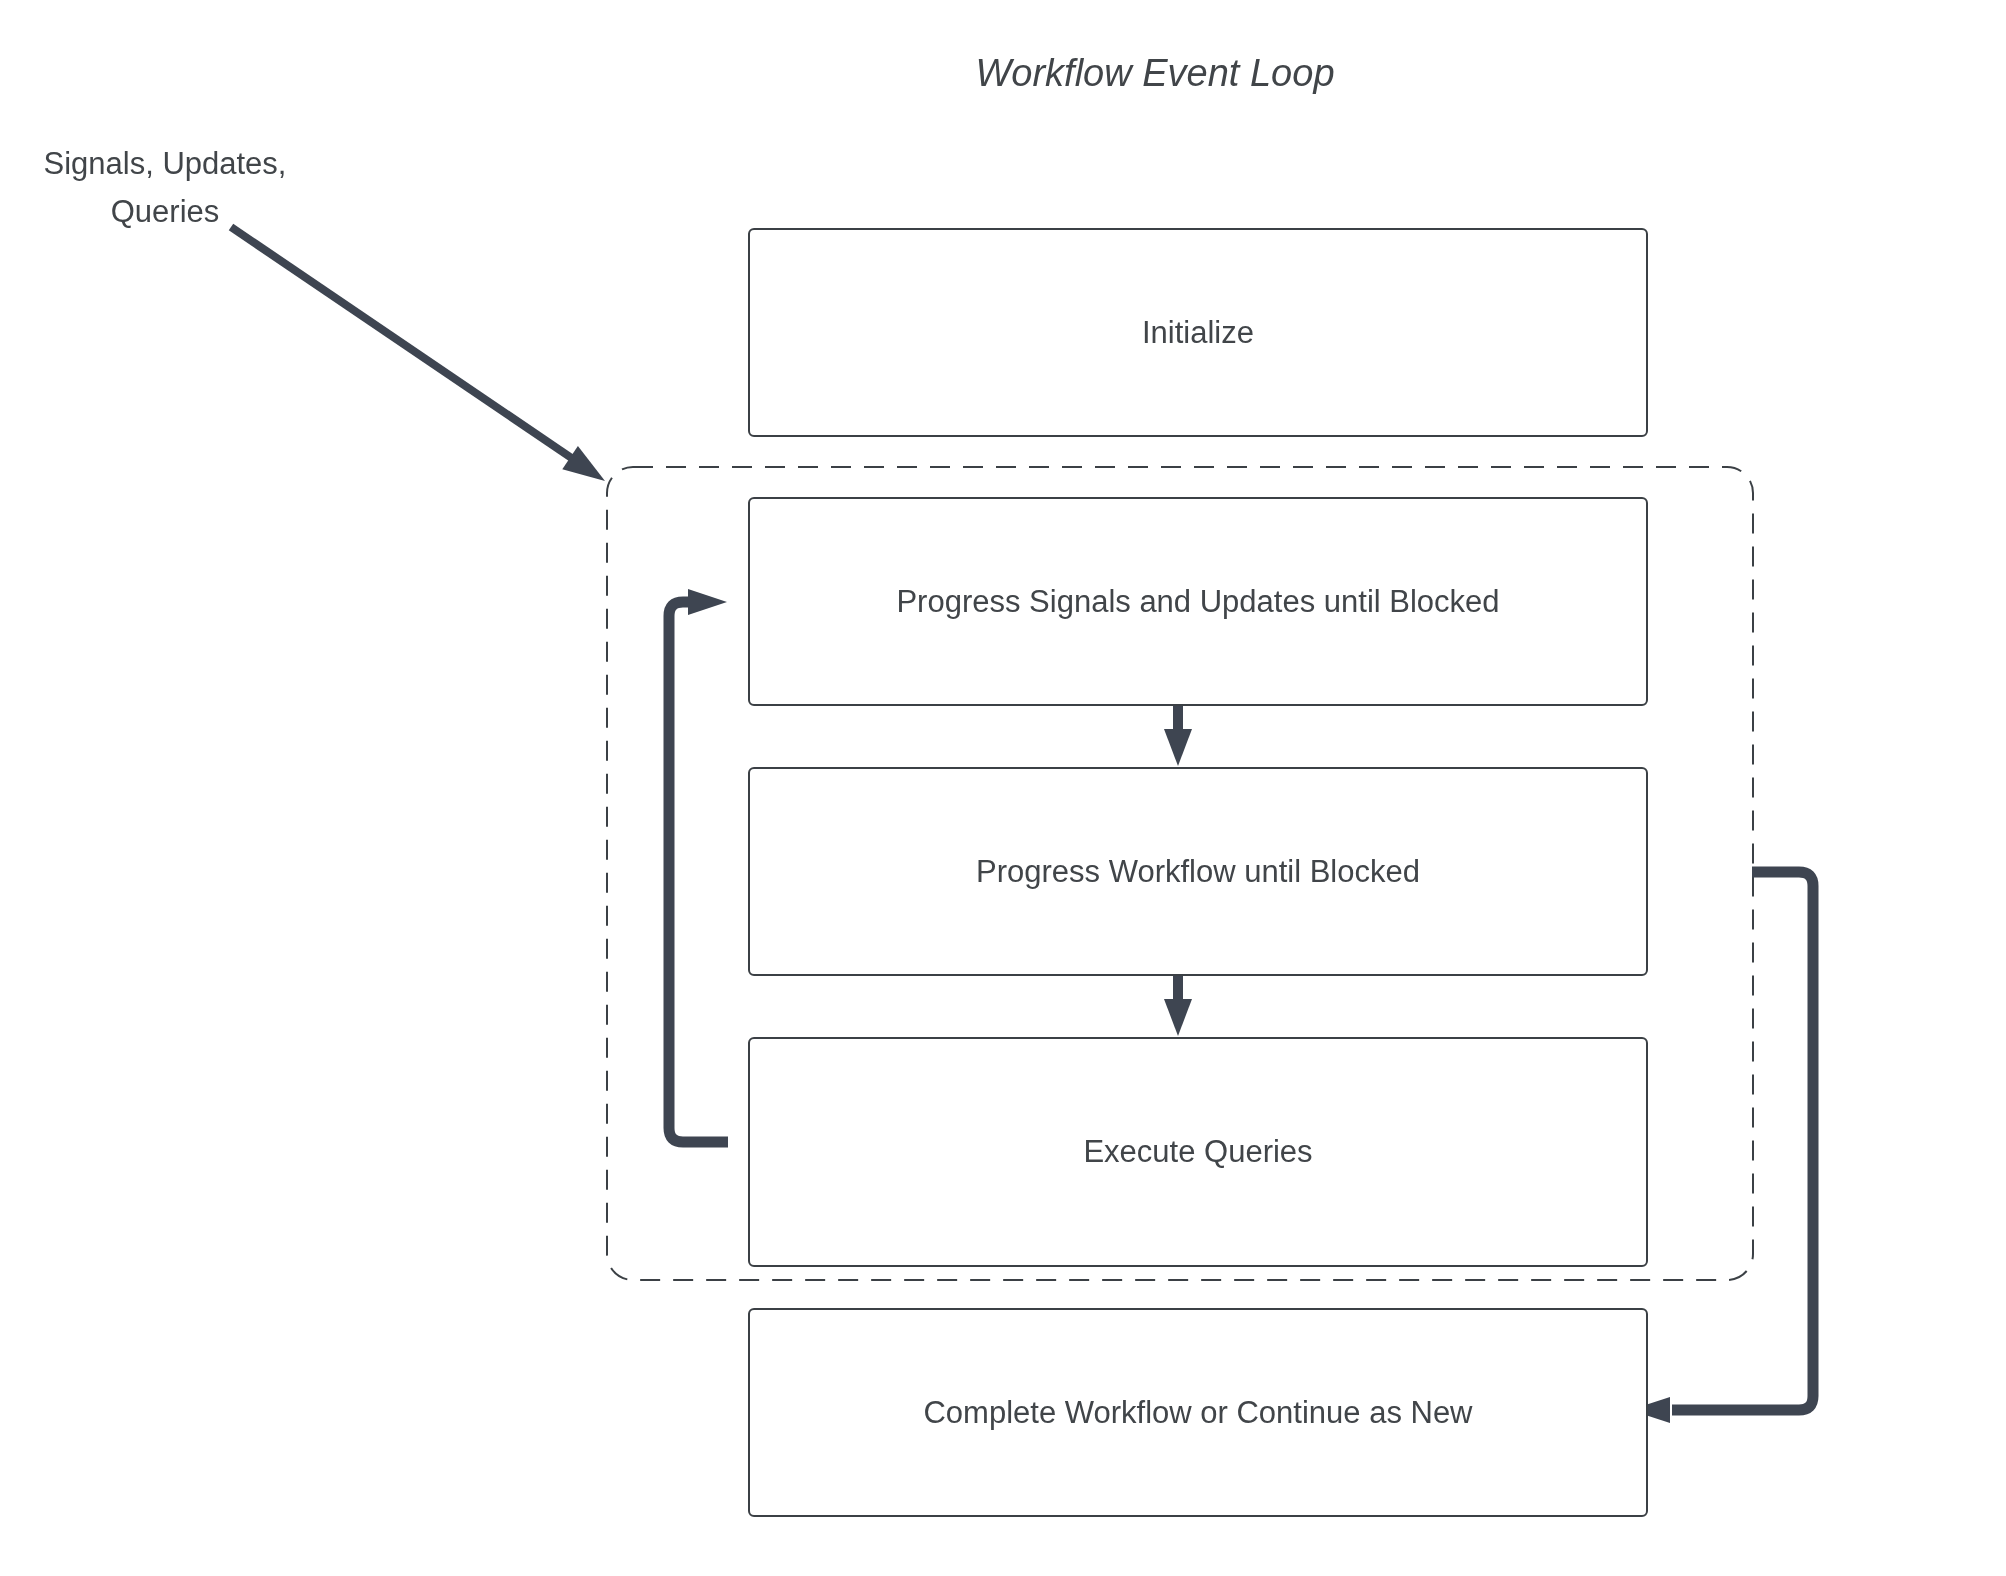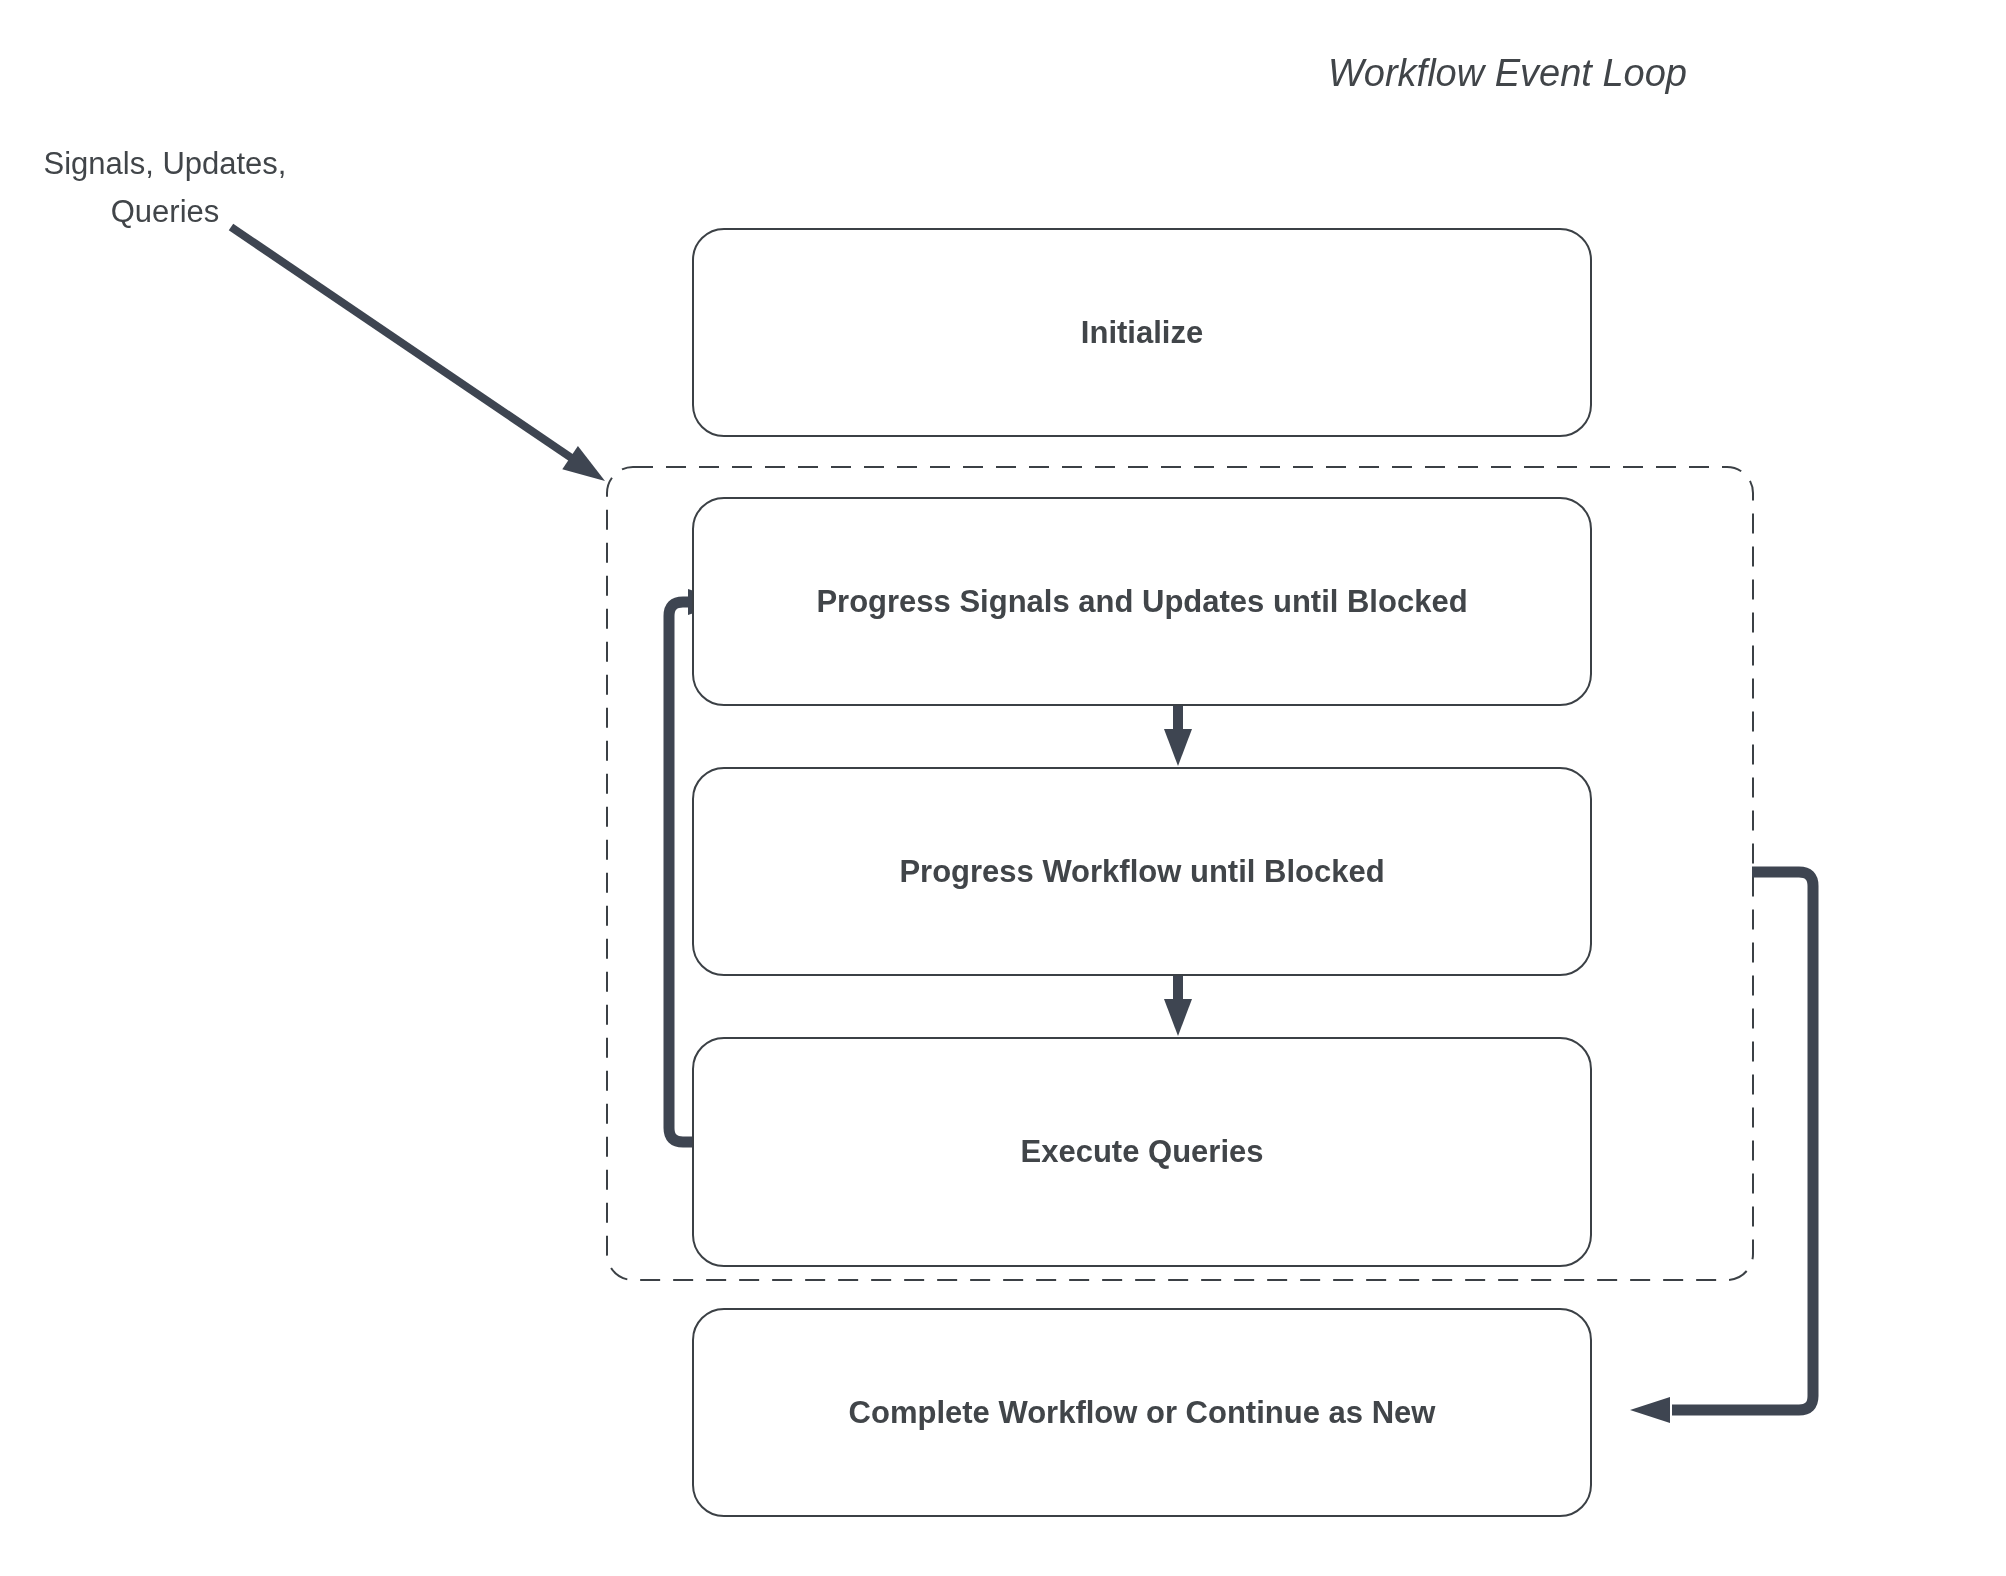--- a/index.html
+++ b/index.html
@@ -15,24 +15,24 @@
     position: relative;
     width: 2006px;
     height: 1576px;
     background: var(--background);
     font-family: "Liberation Sans", "DejaVu Sans", sans-serif;
     color: var(--text);
     overflow: hidden;
   }
   .diagram-title {
     position: absolute;
-    left: 687px;
+    left: 655px;
     top: 52px;
     width: 1000px;
-    text-align: right;
+    text-align: center;
     font-size: 38px;
     font-style: italic;
     color: var(--text);
   }
   .external-label {
     position: absolute;
     left: 15px;
     top: 140px;
     width: 300px;
     text-align: center;
@@ -56,33 +56,32 @@
     stroke: none;
   }
   .group-border {
     stroke: var(--node-border);
     stroke-width: 2;
     stroke-dasharray: 20 13;
     fill: none;
   }
   .node {
     position: absolute;
-    left: 692px;
+    left: 748px;
     width: 900px;
     height: 209px;
     background: var(--node-fill);
     border: 2px solid var(--node-border);
-    border-radius: 32px;
+    border-radius: 6px;
     display: flex;
     align-items: center;
     justify-content: center;
     text-align: center;
     font-size: 31px;
     color: var(--text);
-    font-weight: bold;
   }
   .node-initialize        { top: 228px; }
   .node-progress-signals  { top: 497px; }
   .node-progress-workflow { top: 767px; align-items: center; }
   .node-execute-queries   { top: 1037px; height: 230px; }
   .node-complete          { top: 1308px; }
 </style>
 </head>
 <body>
 

